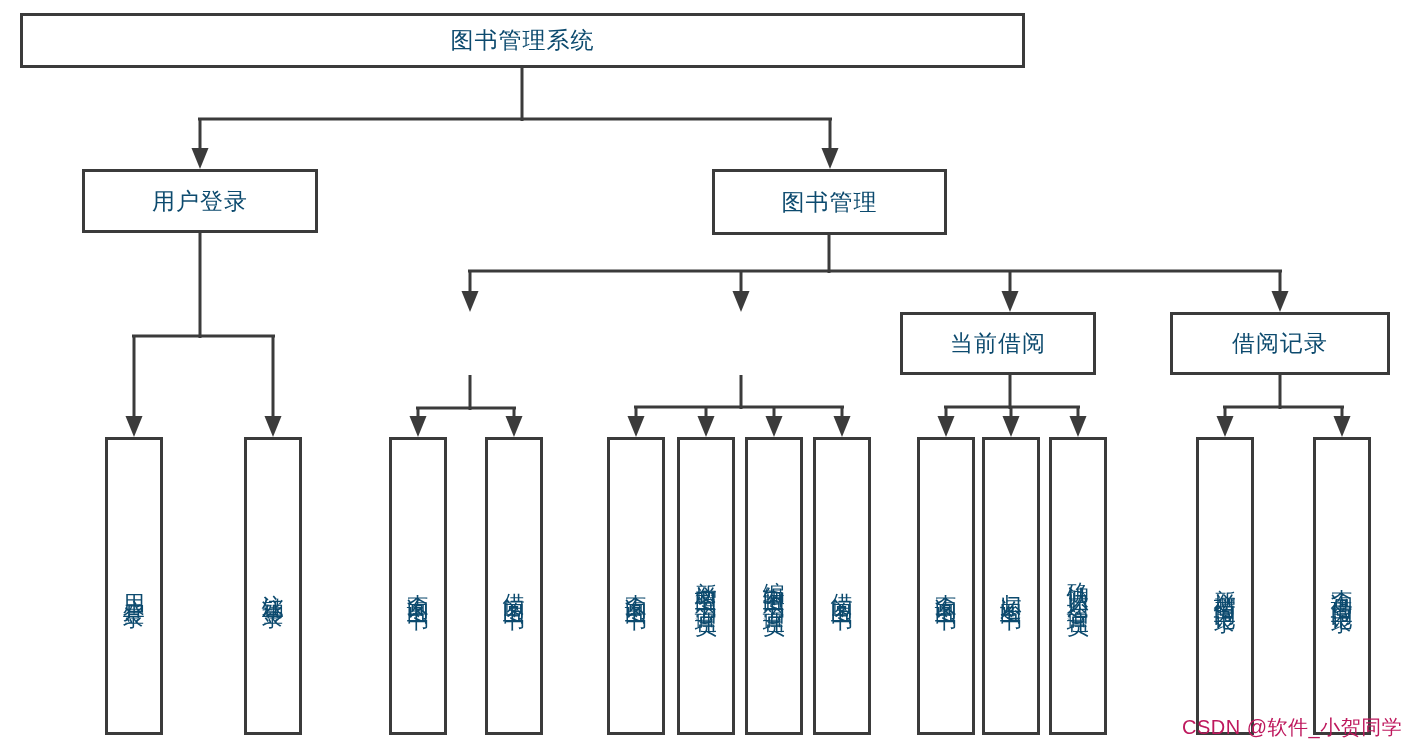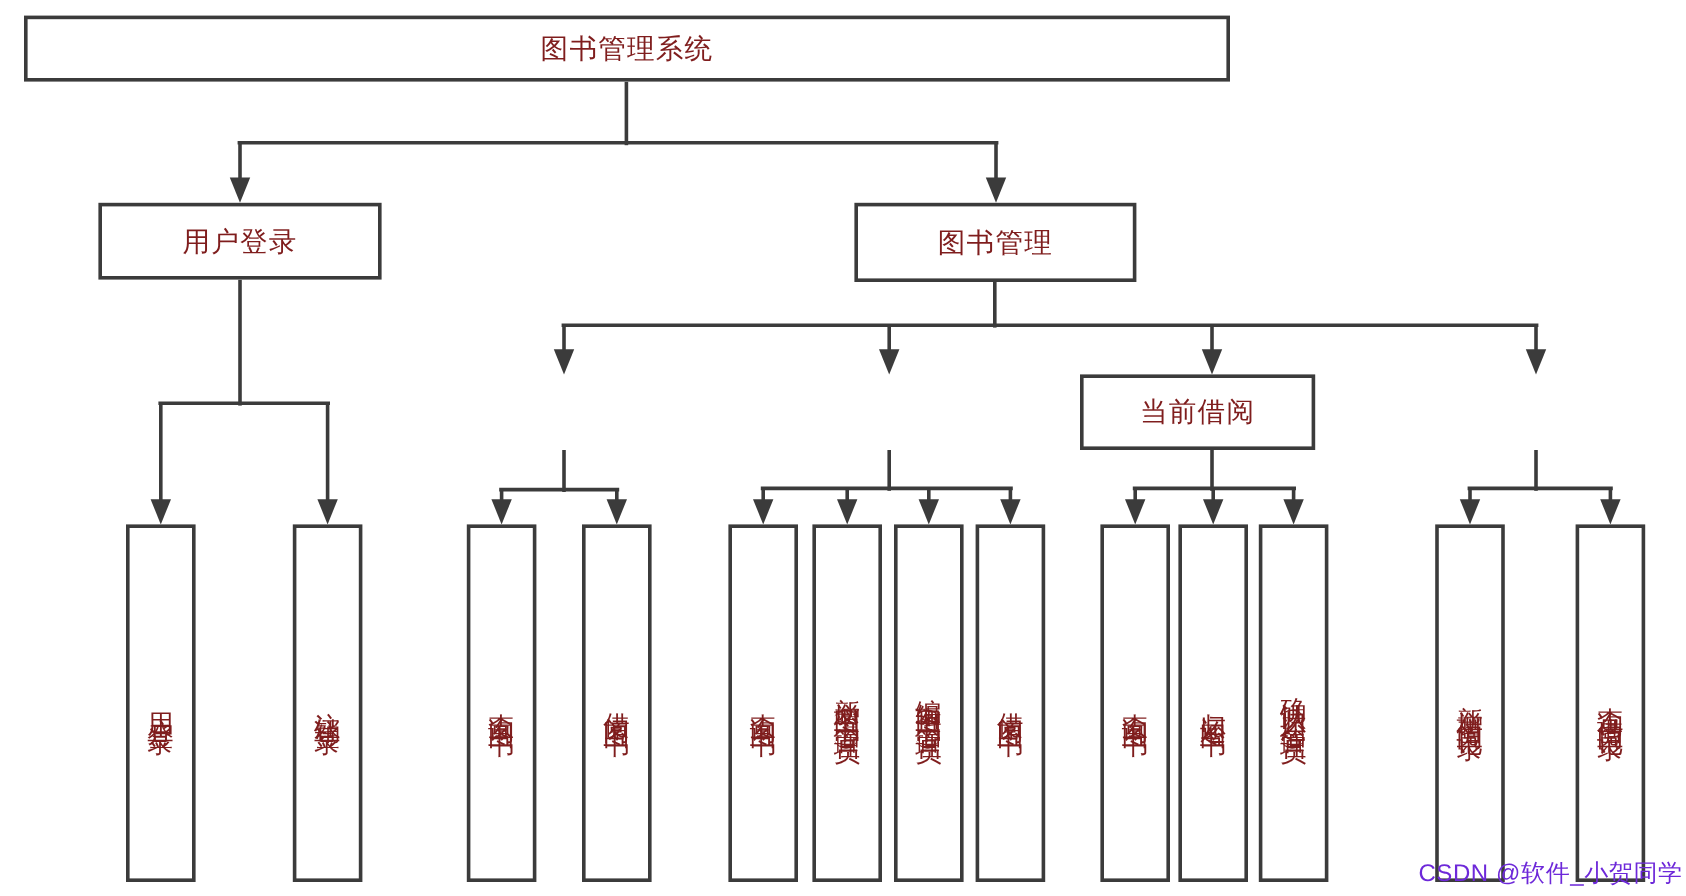--- a/index.html
+++ b/index.html
@@ -15,21 +15,21 @@
     pointer-events:none;
   }
   .box{
     position:absolute;
     box-sizing:border-box;
     background:#ffffff;
     border:3px solid #3b3b3b;
     display:flex;
     align-items:center;
     justify-content:center;
-    color:#7f1d1d;
+    color:#0c4a6e;
   }
   .hlabel{
     font-size:23px;
     letter-spacing:1px;
     white-space:nowrap;
   }
   .leaf{width:58px;top:437px;height:298px;}
   .vlabel{
     writing-mode:vertical-rl;
     text-orientation:mixed;
@@ -113,20 +113,23 @@
   <div class="box" style="left:82px;top:169px;width:236px;height:64px">
     <span class="hlabel">用户登录</span>
   </div>
   <div class="box" style="left:712px;top:169px;width:235px;height:66px">
     <span class="hlabel">图书管理</span>
   </div>
 
   <div class="box" style="left:900px;top:312px;width:196px;height:63px">
     <span class="hlabel">当前借阅</span>
   </div>
+  <div class="box" style="left:1170px;top:312px;width:220px;height:63px">
+    <span class="hlabel">借阅记录</span>
+  </div>
 
   <div class="box leaf" style="left:105px">
     <span class="vlabel">用户登录</span>
   </div>
   <div class="box leaf" style="left:244px">
     <span class="vlabel">注销登录</span>
   </div>
 
   <div class="box leaf" style="left:389px">
     <span class="vlabel">查询图书</span>
@@ -158,14 +161,14 @@
     <span class="vlabel">确认归还（管理员）</span>
   </div>
 
   <div class="box leaf" style="left:1196px">
     <span class="vlabel">新增借阅记录</span>
   </div>
   <div class="box leaf" style="left:1313px">
     <span class="vlabel">查询借阅记录</span>
   </div>
 
-  <div class="watermark" style="color: #6d28d9;">CSDN @软件_小贺同学</div>
+  <div class="watermark" style="color: #be185d;">CSDN @软件_小贺同学</div>
 </div>
 
 </body></html>

